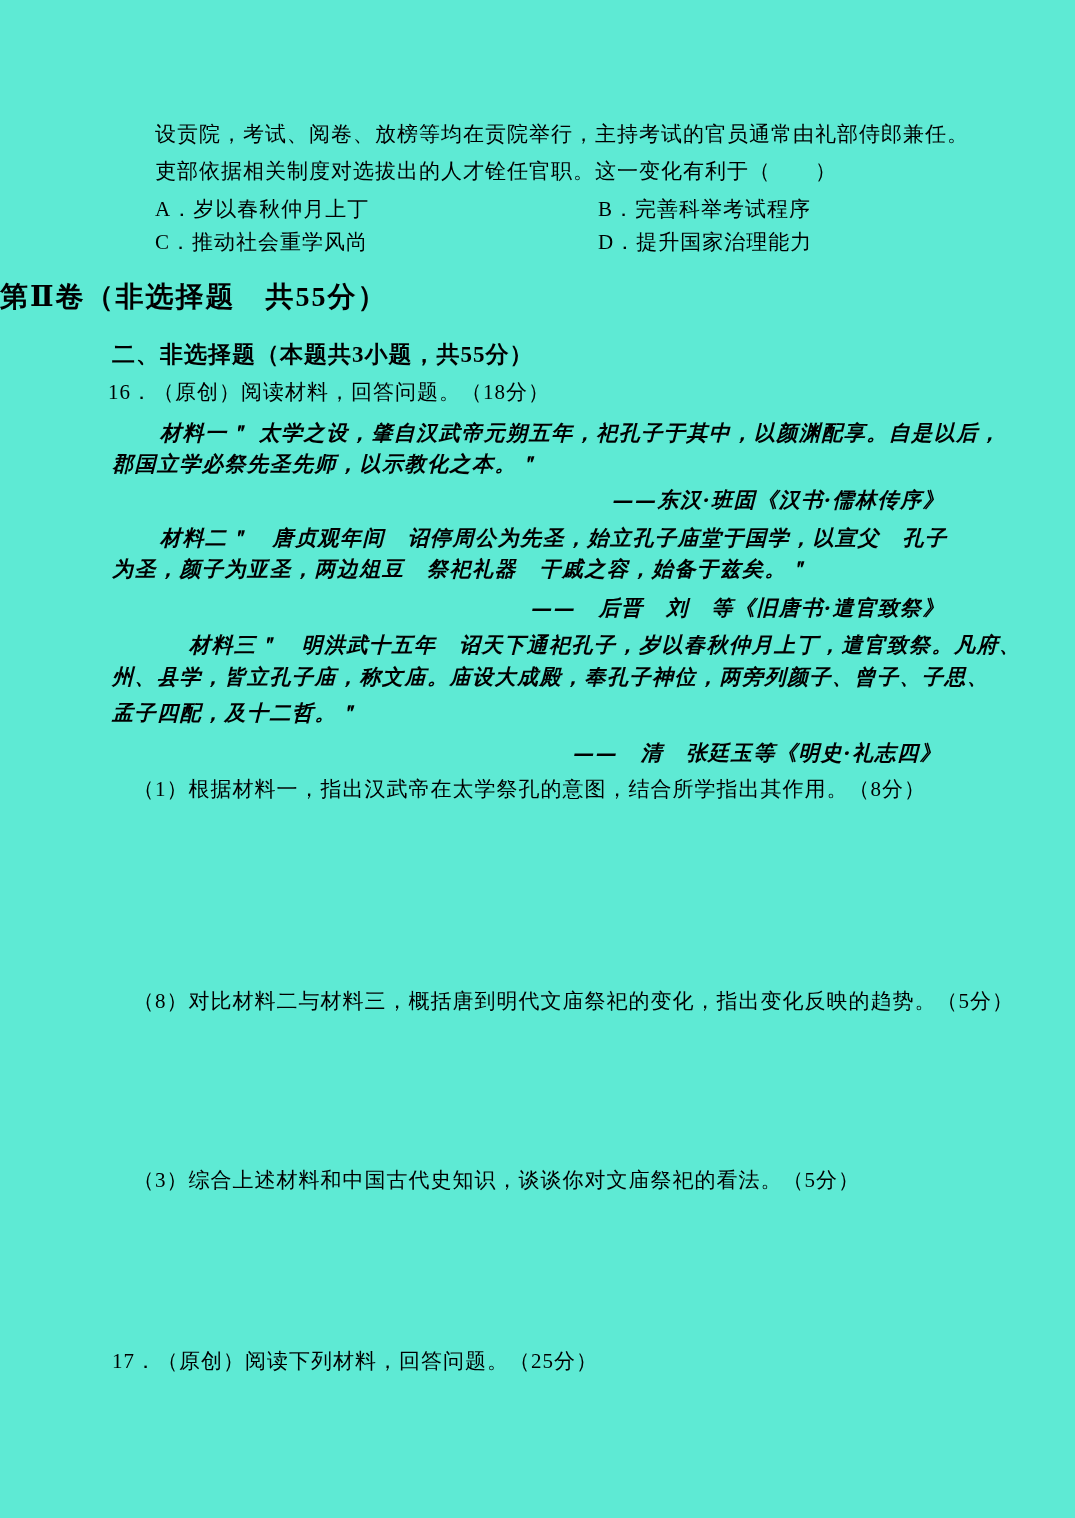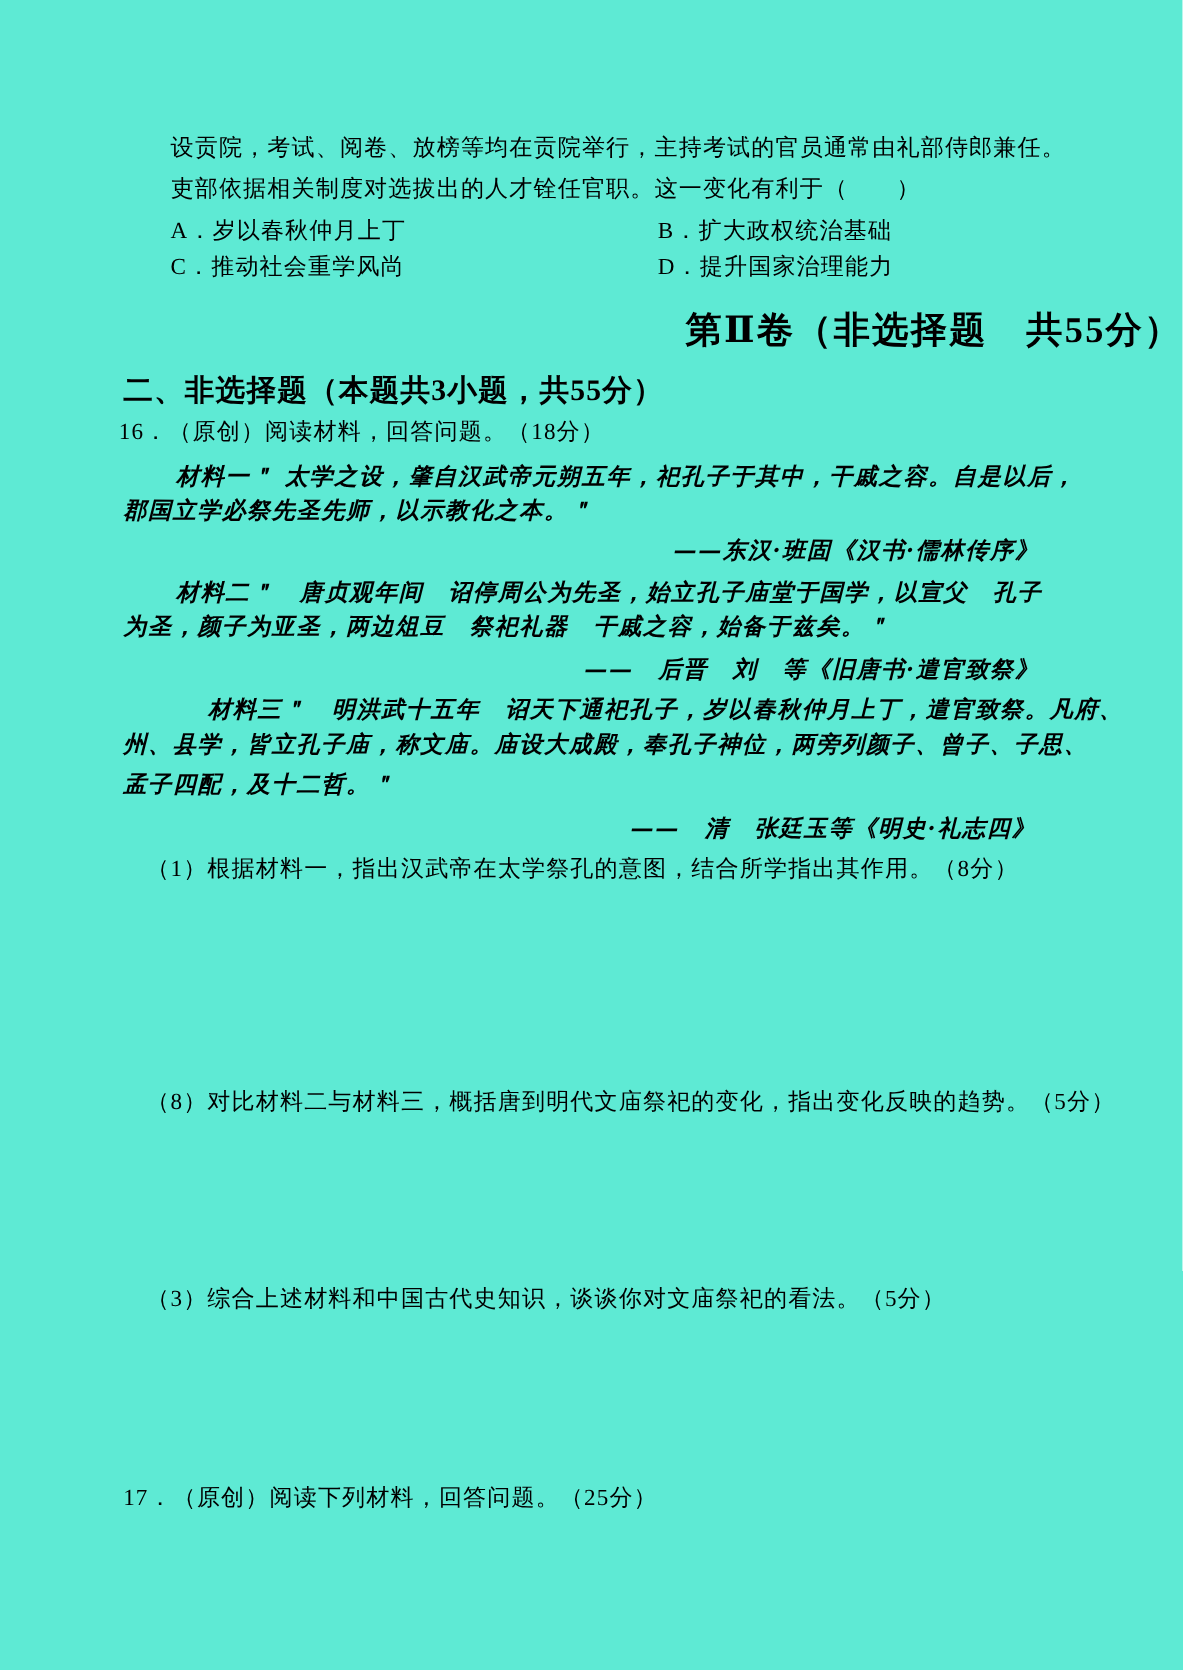--- a/index.html
+++ b/index.html
@@ -29,51 +29,51 @@
     font-weight: bold;
     letter-spacing: 1.5px;
   }
   .source {
     text-align: right;
   }
   .part-title {
     position: absolute;
     left: 0;
     width: 100%;
-    text-align: right;
-    font-size: 33px;
+    text-align: left;
+    font-size: 28px;
     font-weight: bold;
     letter-spacing: 2px;
     white-space: nowrap;
   }
   .section-header {
-    font-size: 27px;
+    font-size: 23px;
     font-weight: bold;
   }
 </style>
 </head>
 <body>
 
 <div class="page">
 
   <div class="line" style="left:155px; top:121px;">设贡院，考试、阅卷、放榜等均在贡院举行，主持考试的官员通常由礼部侍郎兼任。</div>
   <div class="line" style="left:155px; top:158px;">吏部依据相关制度对选拔出的人才铨任官职。这一变化有利于（　　）</div>
 
   <div class="line" style="left:155px; top:196px;">A．岁以春秋仲月上丁</div>
-  <div class="line" style="left:598px; top:196px;">B．扩大政权统治基础</div>
+  <div class="line" style="left:598px; top:196px;">B．完善科举考试程序</div>
   <div class="line" style="left:155px; top:229px;">C．推动社会重学风尚</div>
   <div class="line" style="left:598px; top:229px;">D．提升国家治理能力</div>
 
   <div class="part-title" style="top:278px;">第Ⅱ卷（非选择题　共55分）</div>
 
   <div class="line section-header" style="left:112px; top:342px;">二、非选择题（本题共3小题，共55分）</div>
 
   <div class="line" style="left:108px; top:379px;">16．（原创）阅读材料，回答问题。（18分）</div>
 
-  <div class="line script" style="left:160px; top:420px;">材料一＂ 太学之设，肇自汉武帝元朔五年，祀孔子于其中，干戚之容。自是以后，</div>
+  <div class="line script" style="left:160px; top:420px;">材料一＂ 太学之设，肇自汉武帝元朔五年，祀孔子于其中，以颜渊配享。自是以后，</div>
   <div class="line script" style="left:112px; top:451px;">郡国立学必祭先圣先师，以示教化之本。＂</div>
   <div class="line script source" style="right:130px; top:487px;">——东汉·班固《汉书·儒林传序》</div>
 
   <div class="line script" style="left:160px; top:525px;">材料二＂　唐贞观年间　诏停周公为先圣，始立孔子庙堂于国学，以宣父　孔子</div>
   <div class="line script" style="left:112px; top:556px;">为圣，颜子为亚圣，两边俎豆　祭祀礼器　干戚之容，始备于兹矣。＂</div>
   <div class="line script source" style="right:130px; top:595px;">——　后晋　刘　等《旧唐书·遣官致祭》</div>
 
   <div class="line script" style="left:160px; top:632px;margin-left:29px;">材料三＂　明洪武十五年　诏天下通祀孔子，岁以春秋仲月上丁，遣官致祭。凡府、</div>
   <div class="line script" style="left:112px; top:664px;">州、县学，皆立孔子庙，称文庙。庙设大成殿，奉孔子神位，两旁列颜子、曾子、子思、</div>
   <div class="line script" style="left:112px; top:700px;">孟子四配，及十二哲。＂</div>

